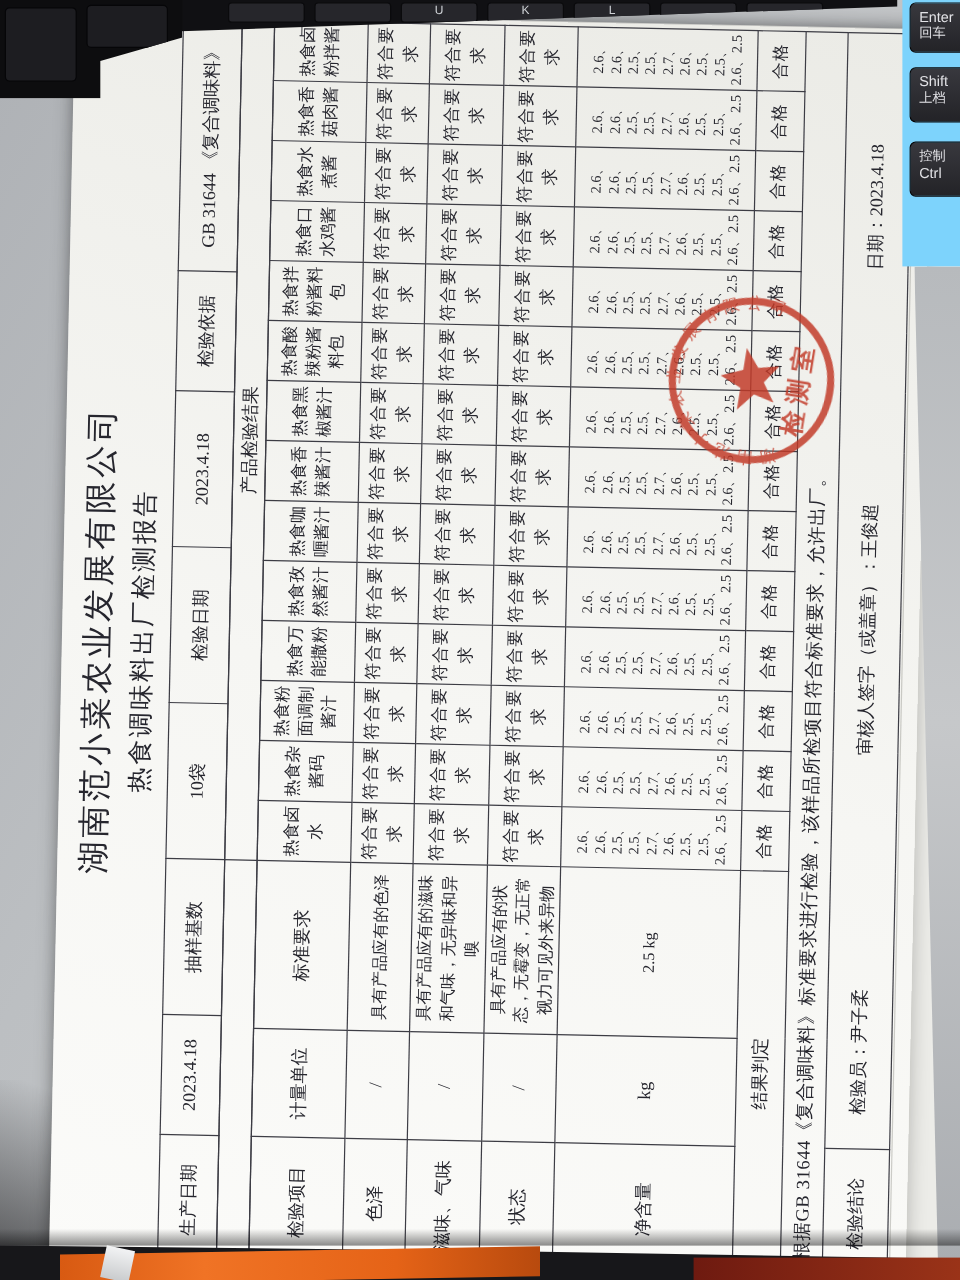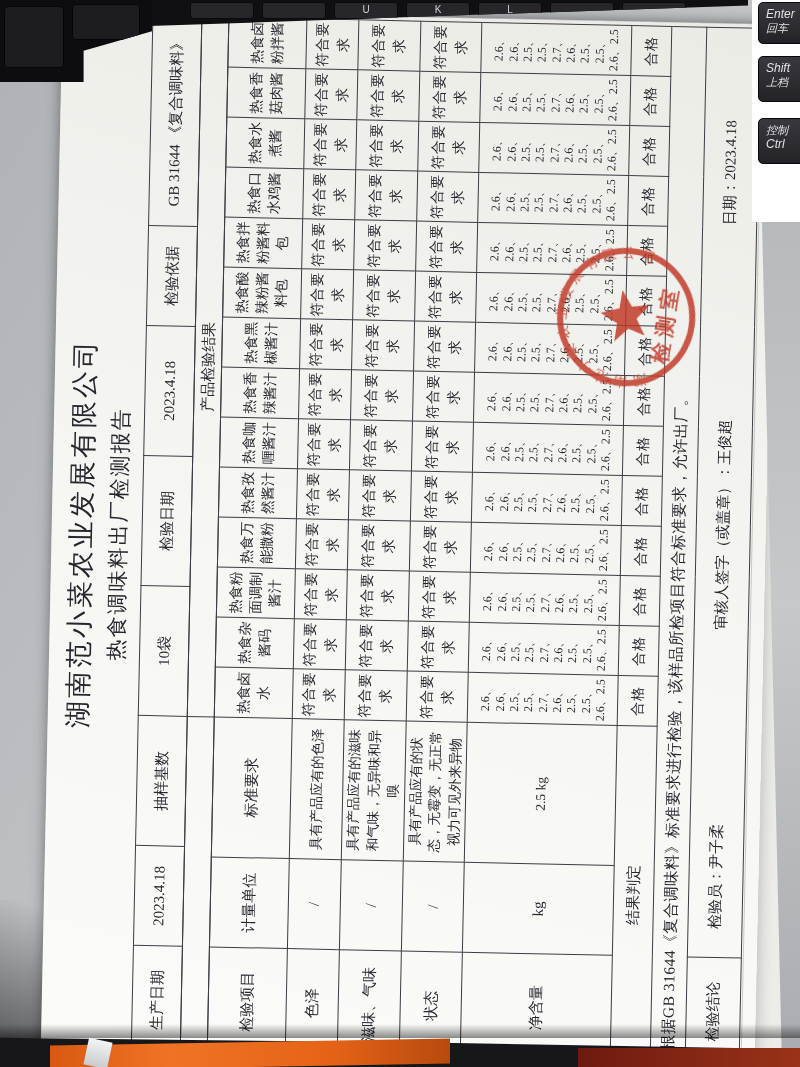--- a/index.html
+++ b/index.html
@@ -16,21 +16,21 @@
   
   .kb-top{position:absolute;left:0;top:0;width:748px;height:30px;z-index:6;
     background:#101013;
     clip-path:polygon(0 0,100% 0,100% 18%,21% 86%,0 100%);}
   .kb-keytop{position:absolute;top:2px;height:15px;width:62px;border-radius:3px;
     background:#26262b;border:1px solid #0a0a0c;color:#cfd2d6;
     font-family:"Liberation Sans",sans-serif;font-size:10px;line-height:14px;text-align:center;}
   .kb-left{position:absolute;left:0;top:0;width:152px;height:82px;z-index:6;background:#0d0d0f;
     clip-path:polygon(0 0,100% 0,100% 38%,55% 62%,55% 100%,0 100%);}
   .kb-left .kcap{position:absolute;background:#1d1d21;border:1px solid #060608;border-radius:4px;}
-  .kb-right{position:absolute;left:752px;top:0;width:48px;height:222px;z-index:6;background:#ffffff;font-style:italic;}
+  .kb-right{position:absolute;left:752px;top:0;width:48px;height:222px;z-index:6;background:#7dd3fc;}
   .kb-right .key{position:absolute;left:6px;width:52px;border-radius:5px;
     background:linear-gradient(180deg,#38383e,#232327);
     border:1px solid #08080a;color:#e2e2e6;
     font-family:"Liberation Sans",sans-serif;text-align:left;padding:4px 0 0 7px;box-sizing:border-box;}
   .kb-right .key .en{font-size:12px;line-height:14px;display:block;}
   .kb-right .key .zh{font-size:11px;line-height:14px;display:block;}
   .desk-right{position:absolute;left:750px;top:222px;width:50px;height:845px;z-index:6;
     background:linear-gradient(90deg,rgba(40,40,44,.35) 0,rgba(40,40,44,0) 10px),
                linear-gradient(180deg,#b7babd 0%,#c6c8ca 45%,#a9acb0 100%);
     clip-path:polygon(12px 0,100% 0,100% 100%,32px 100%);}

